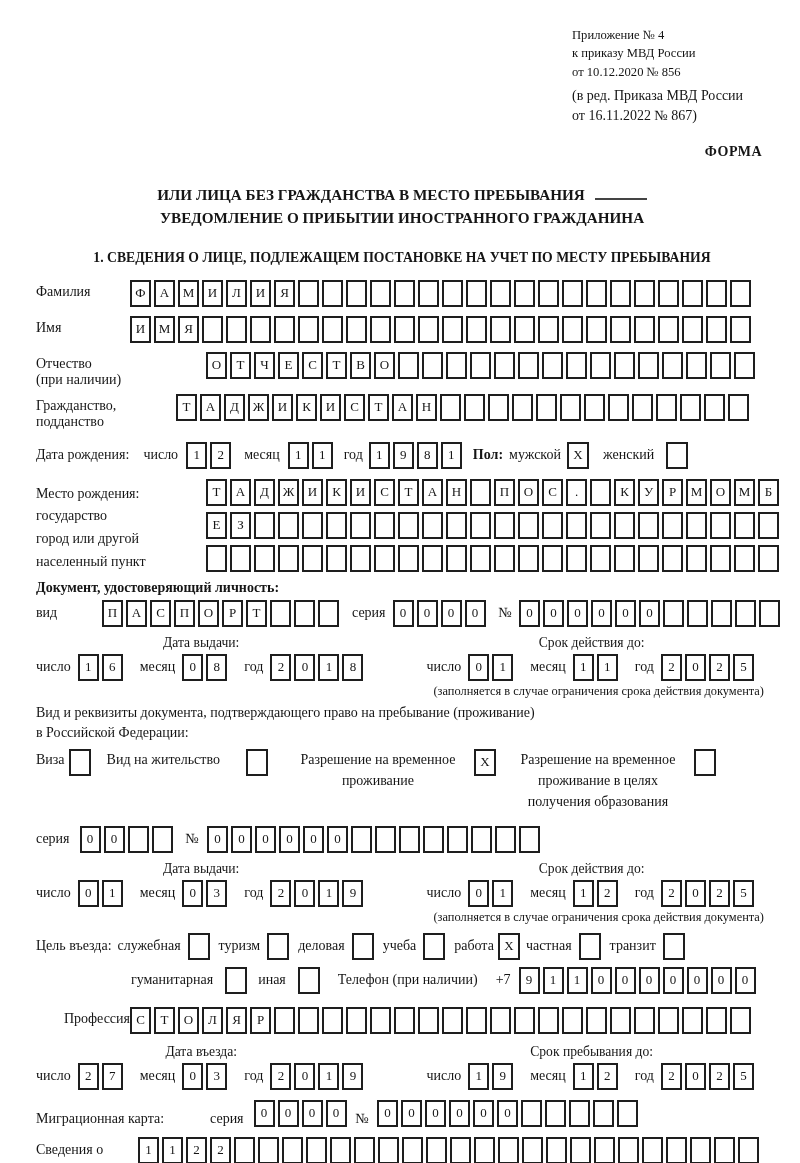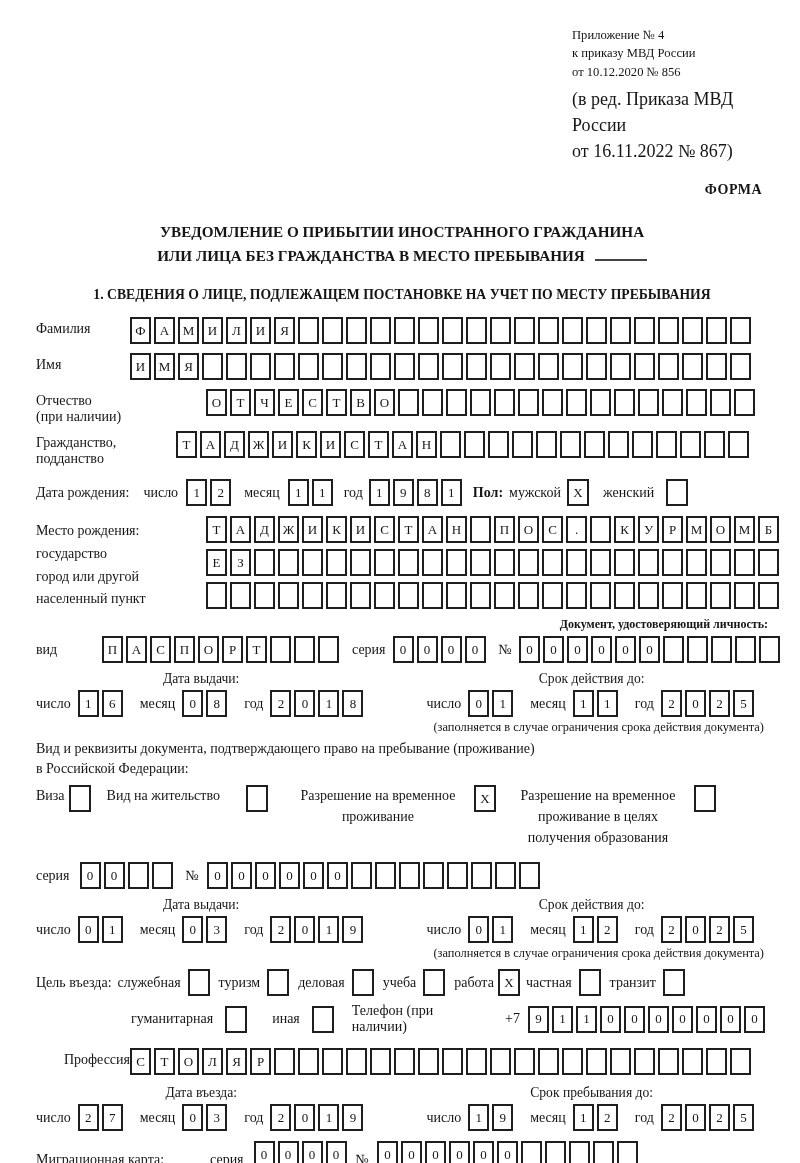--- a/index.html
+++ b/index.html
@@ -1,35 +1,35 @@
 <!DOCTYPE html>
 <html><head>
 <meta charset="utf-8">
 <style>
   html,body{margin:0;padding:0;background:#fff;color:#151515;}
   body{width:800px;height:1163px;font-family:"Liberation Serif",serif;box-sizing:border-box;}
   .page{padding:26px 32px 10px 36px;box-sizing:border-box;}
   
   .hdr{width:190px;margin-left:auto;margin-right:6px;font-size:12.6px;line-height:1.45;}
-  .hdr .sub{margin-top:5px;font-size:18px;}
+  .hdr .sub{margin-top:5px;font-size:14px;}
   .forma{font-weight:bold;text-align:right;font-size:14px;margin-top:16px;letter-spacing:.5px;}
   
   .title{margin-top:20px;text-align:center;font-weight:bold;font-size:15.2px;line-height:1.55;}
   .title-underline{display:inline-block;width:52px;border-bottom:2px solid #444;margin-left:10px;vertical-align:baseline;}
   .sect{margin-top:20px;text-align:center;font-weight:bold;font-size:13.7px;}
   
   .row{display:flex;align-items:flex-start;margin-top:9px;font-size:14px;}
   .lbl{padding-top:4px;flex-shrink:0;}
   .cells{display:flex;flex-shrink:0;}
   .cell{width:17px;height:23px;border:2px solid #1e1e1e;margin-right:3px;display:inline-flex;align-items:center;justify-content:center;font-size:13px;font-family:"Liberation Serif",serif;background:#fff;flex-shrink:0;}
   .cbox{width:18px;height:23px;border:2px solid #1e1e1e;display:inline-flex;align-items:center;justify-content:center;font-size:13px;flex-shrink:0;background:#fff;}
   .w94{width:94px;}.w170{width:170px;}.w140{width:140px;}.w102{width:102px;}.w66{width:66px;}
   .multirow .cells{margin-bottom:6px;}
   .small-lbl{font-size:14px;margin:0 7px 0 10px;padding-top:4px;}
-  .doc-head{margin-top:9px;text-align:right;font-weight:bold;font-size:12px;}
+  .doc-head{margin-top:9px;text-align:left;font-weight:bold;font-size:14px;}
   
   .halves{display:flex;margin-top:8px;font-size:14px;}
   .half{display:flex;flex-direction:column;}
   .half-head{align-self:center;font-size:13.6px;margin-bottom:3px;}
   .dateline{display:flex;align-items:center;}
   .dateline .word{margin:0 7px 0 0;}
   .dateline .word2{margin:0 7px 0 14px;}
   .note{font-size:12.4px;text-align:right;padding-right:4px;margin-top:3px;}
   
   .opts{display:flex;align-items:flex-start;margin-top:8px;font-size:14px;}
@@ -49,22 +49,22 @@
     <div>к приказу МВД России</div>
     <div>от 10.12.2020 № 856</div>
     <div class="sub">
       <div>(в ред. Приказа МВД России</div>
       <div>от 16.11.2022 № 867)</div>
     </div>
     <div class="forma">ФОРМА</div>
   </div>
 
   <div class="title">
+    <div><span>ИЛИ ЛИЦА БЕЗ ГРАЖДАНСТВА В МЕСТО ПРЕБЫВАНИЯ</span><span class="title-underline"></span></div>
     <div>УВЕДОМЛЕНИЕ О ПРИБЫТИИ ИНОСТРАННОГО ГРАЖДАНИНА</div>
-    <div><span>ИЛИ ЛИЦА БЕЗ ГРАЖДАНСТВА В МЕСТО ПРЕБЫВАНИЯ</span><span class="title-underline"></span></div>
   </div>
 
   <div class="sect">1. СВЕДЕНИЯ О ЛИЦЕ, ПОДЛЕЖАЩЕМ ПОСТАНОВКЕ НА УЧЕТ ПО МЕСТУ ПРЕБЫВАНИЯ</div>
 
   <div class="row" style="margin-top:14px;">
     <span class="lbl w94">Фамилия</span>
     <span class="cells">
         <span class="cell">Ф</span>
         <span class="cell">А</span>
         <span class="cell">М</span>
@@ -516,21 +516,21 @@
     <span class="purpose-opt">
         <span>частная</span>
         <span class="cbox"></span>
       </span>
     <span class="purpose-opt" style="margin-right:0;">
         <span>транзит</span>
         <span class="cbox"></span>
       </span>
   </div>
   <div class="row" style="margin-top:7px;align-items:center;padding-left:95px;">
-    <span class="purpose-opt" style="margin-right:25px;">
+    <span class="purpose-opt" style="margin-right:11px;">
         <span>гуманитарная</span>
         <span class="cbox" style="margin-left:12px;"></span>
       </span>
     <span class="purpose-opt" style="margin-right:18px;">
         <span>иная</span>
         <span class="cbox" style="margin-left:12px;"></span>
       </span>
     <span style="margin-right:18px;">Телефон (при наличии)</span>
     <span style="margin-right:8px;">+7</span>
     <span class="cells">

